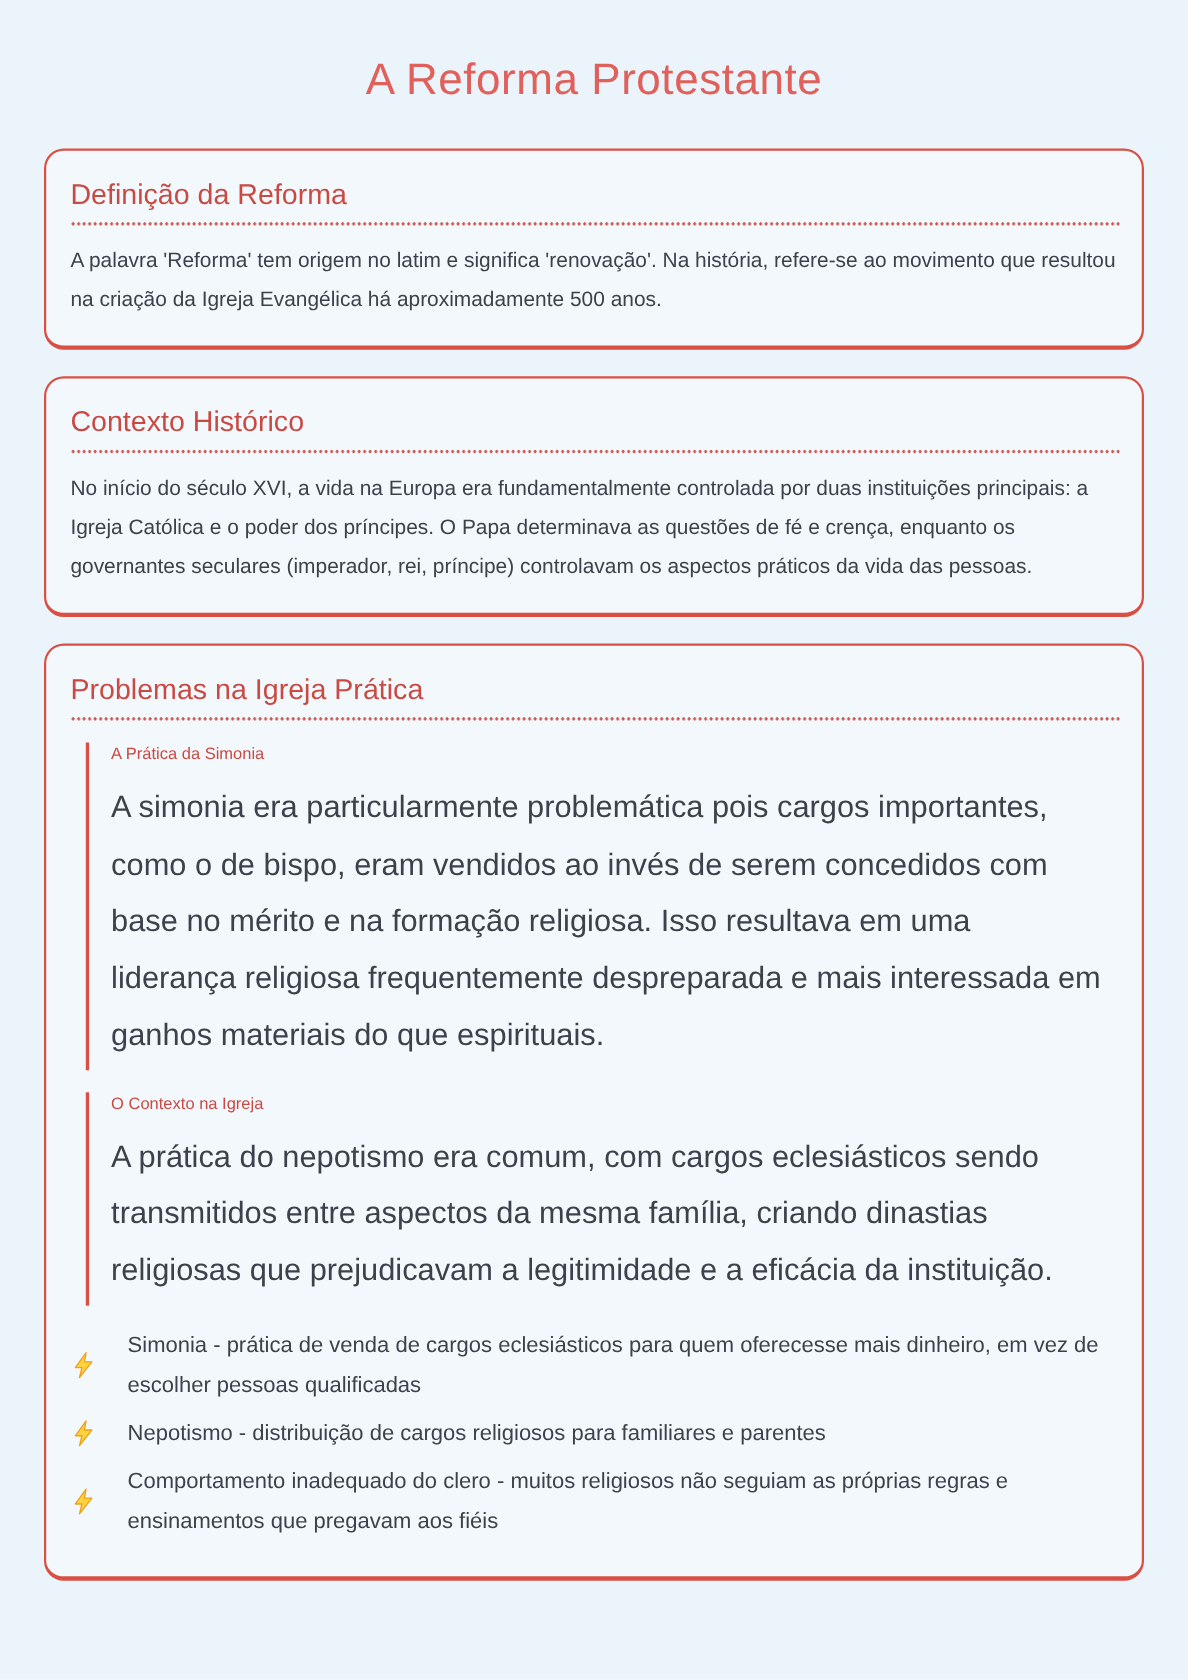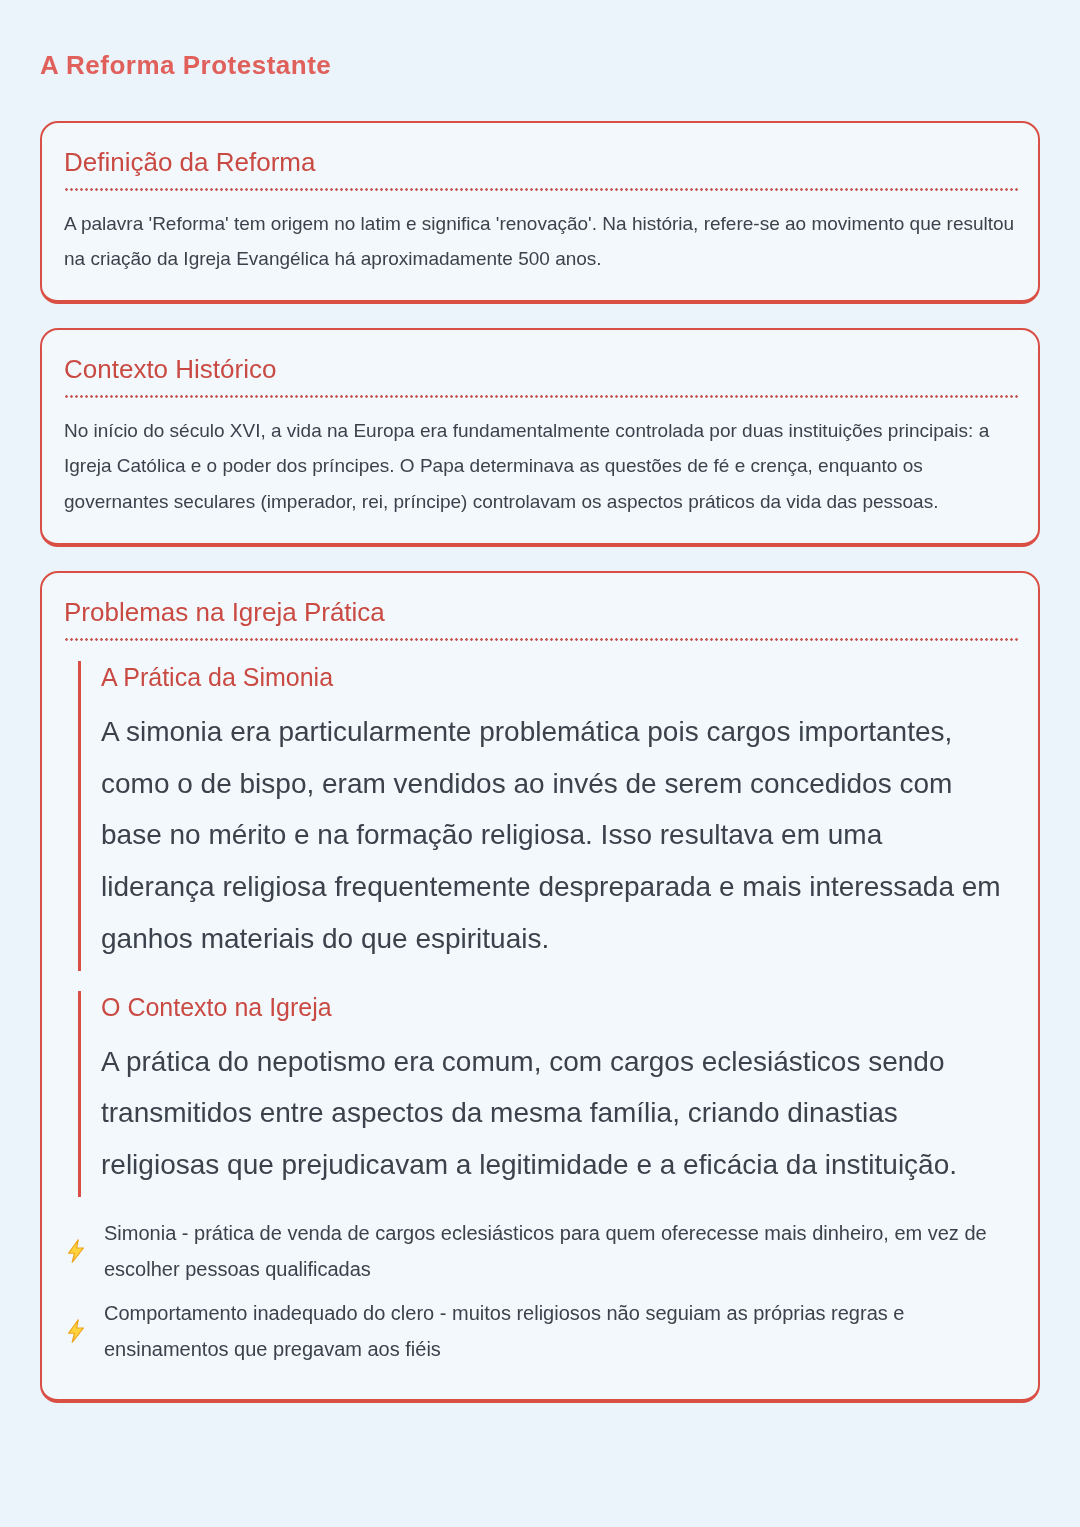--- a/index.html
+++ b/index.html
@@ -14,24 +14,24 @@
   *{box-sizing:border-box;margin:0;padding:0;}
   html,body{width:1080px;}
   body{
     min-height:1527px;
     background:var(--page-bg);
     font-family:"Liberation Sans","DejaVu Sans",sans-serif;
     color:var(--body-text);
     padding:26px 40px 40px 40px;
   }
   .page-title{
-    text-align:left;
+    text-align:center;
     color:var(--title-coral);
-    font-size:26px;
-    font-weight:700;
+    font-size:40px;
+    font-weight:400;
     letter-spacing:.5px;
     margin:24px 0 40px 0;
   }
   .card{
     background:var(--card-bg);
     border:2px solid var(--accent-red);
     border-bottom-width:4px;
     border-radius:18px;
     padding:24px 20px 24px 22px;
     margin-bottom:24px;
@@ -55,37 +55,37 @@
     line-height:1.85;
     max-width:960px;
   }
   .subsection{
     margin:20px 0 0 14px;
     border-left:3px solid var(--accent-red);
     padding:2px 0 6px 20px;
   }
   .subsection h3{
     color:var(--heading-red);
-    font-size:25px;
+    font-size:15px;
     font-weight:500;
     margin-bottom:14px;
   }
   .subsection p{
     font-size:28px;
     line-height:1.85;
     max-width:900px;
   }
   .highlight-list{
     list-style:none;
     margin-top:18px;
   }
   .highlight-list li{
     display:flex;
     align-items:center;
-    gap:16px;
+    gap:28px;
     margin-bottom:8px;
   }
   .bolt{
     flex:0 0 24px;
     width:24px;
     height:30px;
     display:inline-flex;
     align-items:center;
     justify-content:center;
   }
@@ -136,18 +136,26 @@
           </svg>
         </span>
         <span class="li-text">Simonia - prática de venda de cargos eclesiásticos para quem oferecesse mais dinheiro, em vez de escolher pessoas qualificadas</span>
       </li>
       <li>
         <span class="bolt">
           <svg viewBox="0 0 32 32" width="24" height="30" aria-hidden="true">
             <path d="M19 1 L6 19 h8 L11 31 L26 12 h-9 Z" fill="#ffd23e" stroke="#eda21a" stroke-width="1.6" stroke-linejoin="round"></path>
           </svg>
         </span>
+        <span class="li-text">Nepotismo - distribuição de cargos religiosos para familiares e parentes</span>
+      </li>
+      <li>
+        <span class="bolt">
+          <svg viewBox="0 0 32 32" width="24" height="30" aria-hidden="true">
+            <path d="M19 1 L6 19 h8 L11 31 L26 12 h-9 Z" fill="#ffd23e" stroke="#eda21a" stroke-width="1.6" stroke-linejoin="round"></path>
+          </svg>
+        </span>
         <span class="li-text">Comportamento inadequado do clero - muitos religiosos não seguiam as próprias regras e ensinamentos que pregavam aos fiéis</span>
       </li>
     </ul>
   </section>
 
 </main>
 
 </body></html>

